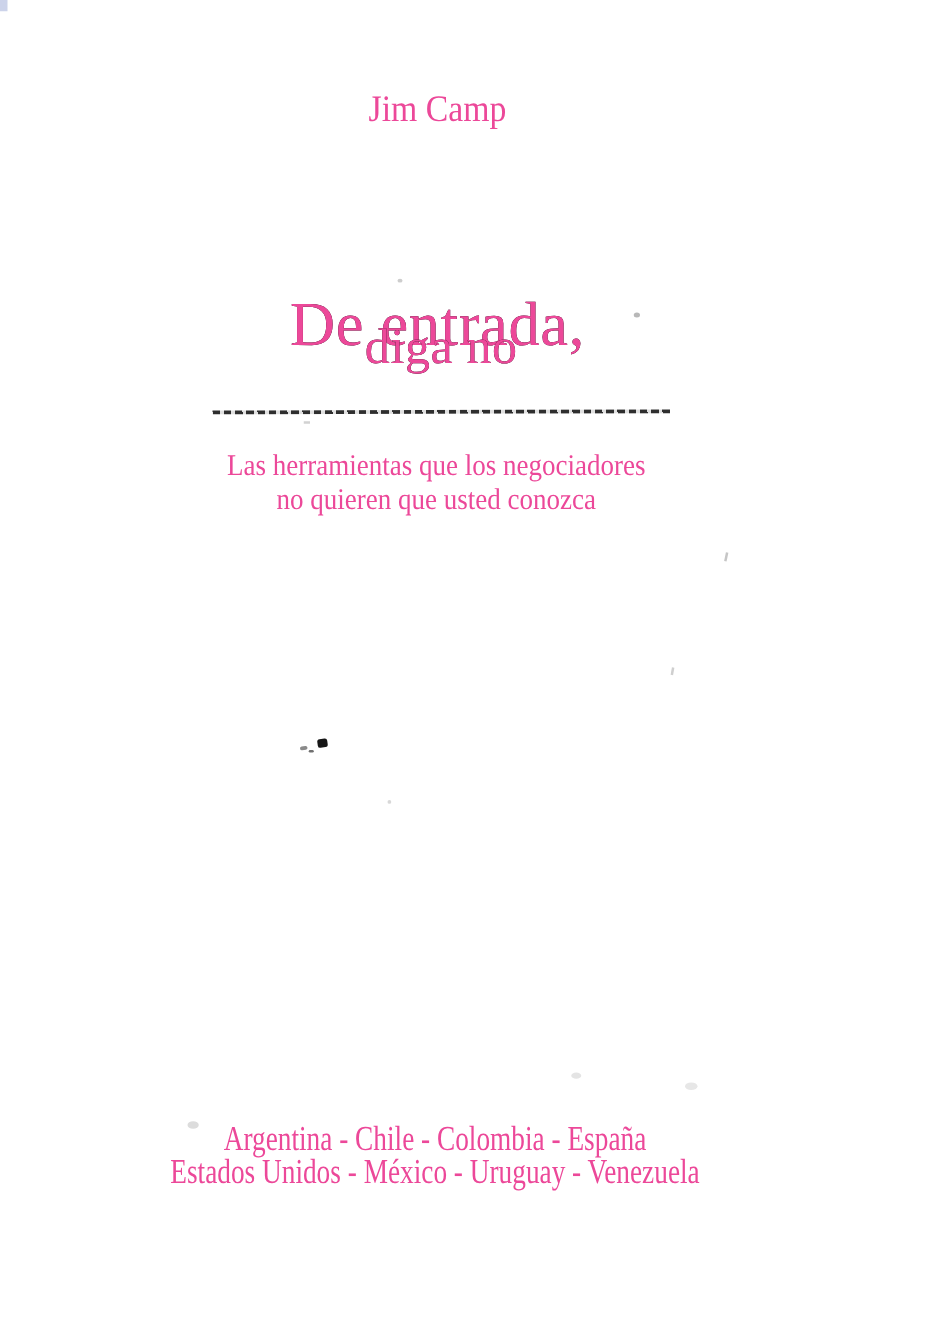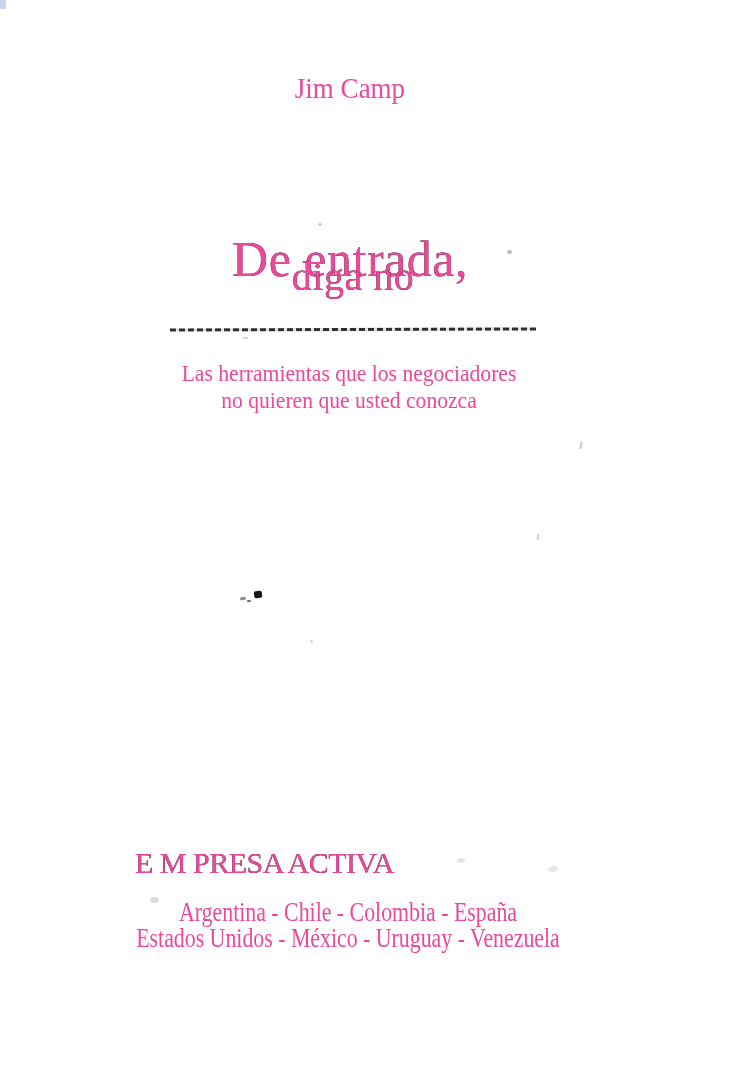--- a/index.html
+++ b/index.html
@@ -101,21 +101,20 @@
 
   <div class="line centered title-line2">diga no</div>
 
   <div class="rule"></div>
 
   <div class="subtitle">
     <div>Las herramientas que los negociadores</div>
     <div>no quieren que usted conozca</div>
   </div>
 
-  <div class="line publisher">E M PRESA ACTIVA</div>
 
   <div class="countries">
     <div>Argentina - Chile - Colombia - España</div>
     <div>Estados Unidos - México - Uruguay - Venezuela</div>
   </div>
 
   <div class="artifact corner-mark"></div>
   <div class="artifact speck-title-top"></div>
   <div class="artifact dot-title-right"></div>
   <div class="artifact speck-below-rule"></div>

